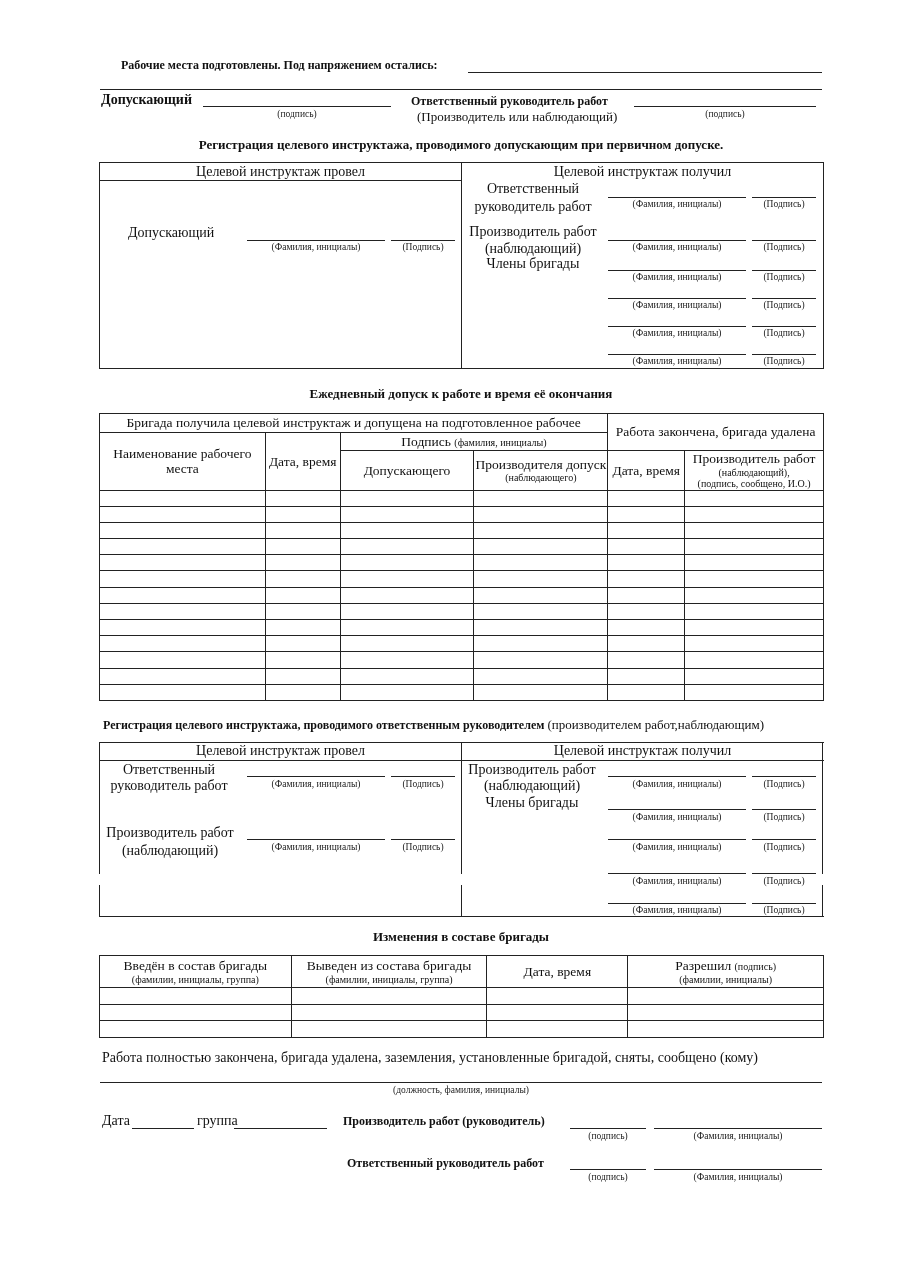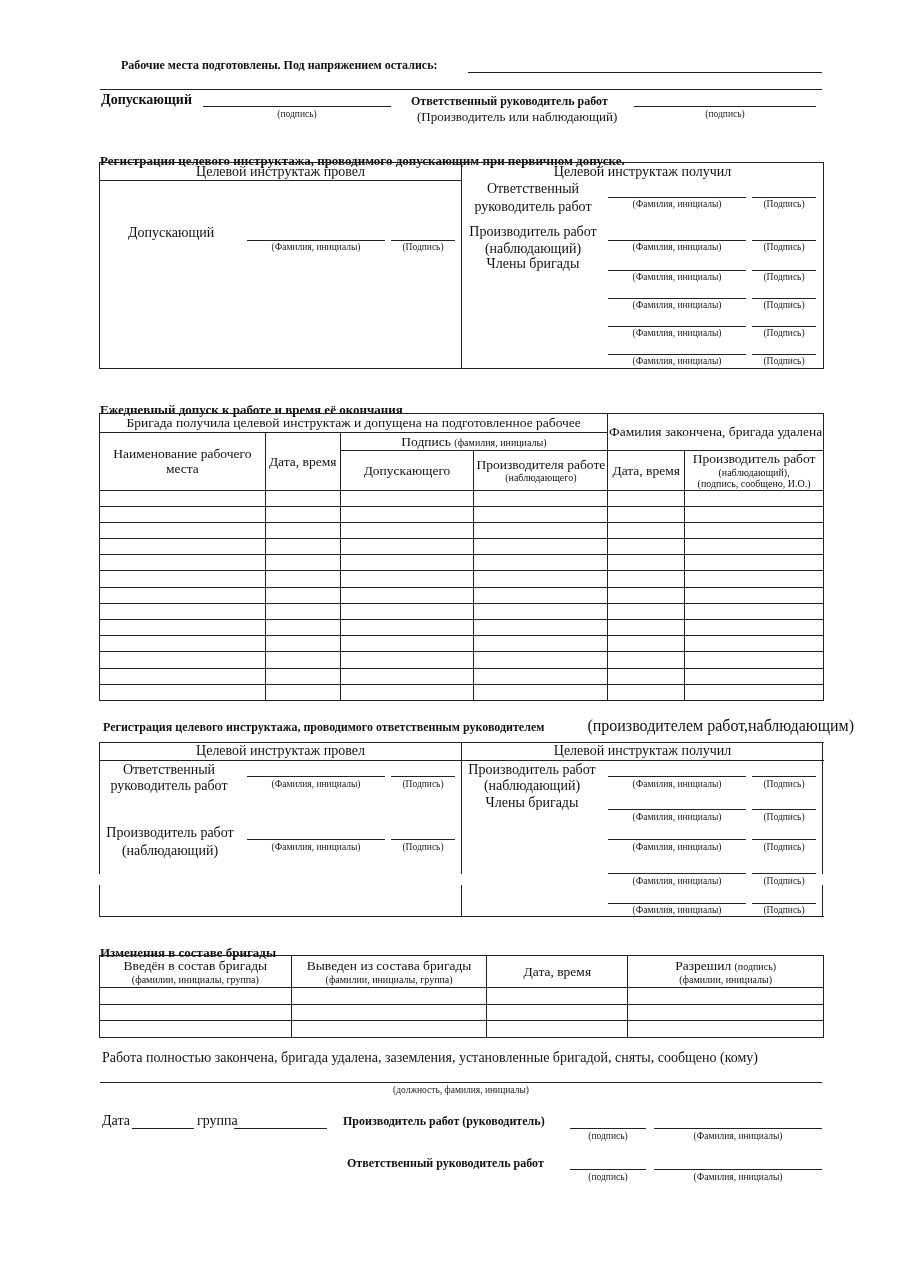--- a/index.html
+++ b/index.html
@@ -7,21 +7,21 @@
   .abs { position: absolute; }
   .b { font-weight: bold; }
   .line { position: absolute; border-top: 1.5px solid #222; height: 0; }
   .cap { position: absolute; font-size: 9.5px; text-align: center; color: #222; white-space: nowrap; }
   .t13 { font-size: 13px; }
   .t14 { font-size: 14px; }
   .t12 { font-size: 12px; font-family: Liberation Serif, serif; }
   .box { position: absolute; border: 1.5px solid #222; box-sizing: border-box; }
   .vline { position: absolute; border-left: 1.5px solid #222; width: 0; }
   .hline { position: absolute; border-top: 1.5px solid #222; height: 0; }
-  .ctr { text-align: left; margin-top: 16px; }
+  .ctr { text-align: center; }
   .small { font-size: 10px; }
   table.grid { position: absolute; border-collapse: collapse; }
   table.grid td { border: 1.5px solid #222; padding: 0; text-align: center; vertical-align: middle; font-size: 13.5px; line-height: 1.15; }
   table.grid td .sm { font-size: 10px; }
   .label { position: absolute; font-size: 14px; text-align: center; line-height: 1.2; white-space: nowrap; }
 </style>
 </head>
 <body>
 
 <div class="abs b t12" style="left:121px; top:58px;">Рабочие места подготовлены. Под напряжением остались:</div>
@@ -97,31 +97,31 @@
     <col style="width:166px">
       <col style="width:75px">
       <col style="width:134px">
       <col style="width:134px">
       <col style="width:77px">
       <col style="width:139px">
   </colgroup>
   <tbody>
       <tr style="height:19px;">
     <td colspan="4">Бригада получила целевой инструктаж и допущена на подготовленное рабочее</td>
-    <td colspan="2" rowspan="2">Фамилия закончена, бригада удалена</td>
+    <td colspan="2" rowspan="2">Работа закончена, бригада удалена</td>
   </tr>
   <tr style="height:18px;">
     <td rowspan="2"><span>Наименование рабочего места</span></td>
     <td rowspan="2">Дата, время</td>
     <td colspan="2"><span>Подпись</span> <span class="sm">(фамилия, инициалы)</span></td>
   </tr>
   <tr style="height:38px;">
     <td>Допускающего</td>
     <td>
-          <div>Производителя работе</div>
+          <div>Производителя допуск</div>
           <div class="sm">(наблюдающего)</div>
         </td>
     <td>Дата, время</td>
     <td>
           <div>Производитель работ</div>
           <div class="sm">(наблюдающий),</div>
           <div class="sm">(подпись, сообщено, И.О.)</div>
         </td>
   </tr>
   </tbody>
@@ -226,21 +226,21 @@
         <td></td>
         <td></td>
         <td></td>
         <td></td>
         <td></td>
         <td></td>
       </tr>
     </tbody>
 </table>
 
-<div class="abs t12" style="left:103px; top:717px; white-space:nowrap;"><span class="b">Регистрация целевого инструктажа, проводимого ответственным руководителем</span> <span style="font-size:16px;margin-left:40px;">(производителем работ,наблюдающим)</span></div>
+<div class="abs t12" style="left:103px; top:717px; white-space:nowrap;"><span class="b">Регистрация целевого инструктажа, проводимого ответственным руководителем</span> <span style="font-size:13px;">(производителем работ,наблюдающим)</span></div>
 
 <div>
   <div class="hline" style="left:99px; top:742px; width:725px;"></div>
   <div class="hline" style="left:99px; top:760px; width:725px;"></div>
   <div class="hline" style="left:99px; top:916px; width:725px;"></div>
   <div class="vline" style="left:99px; top:742px; height:132px;"></div>
   <div class="vline" style="left:99px; top:885px; height:32px;"></div>
   <div class="vline" style="left:461px; top:742px; height:132px;"></div>
   <div class="vline" style="left:461px; top:885px; height:32px;"></div>
   <div class="vline" style="left:822px; top:742px; height:132px;"></div>

